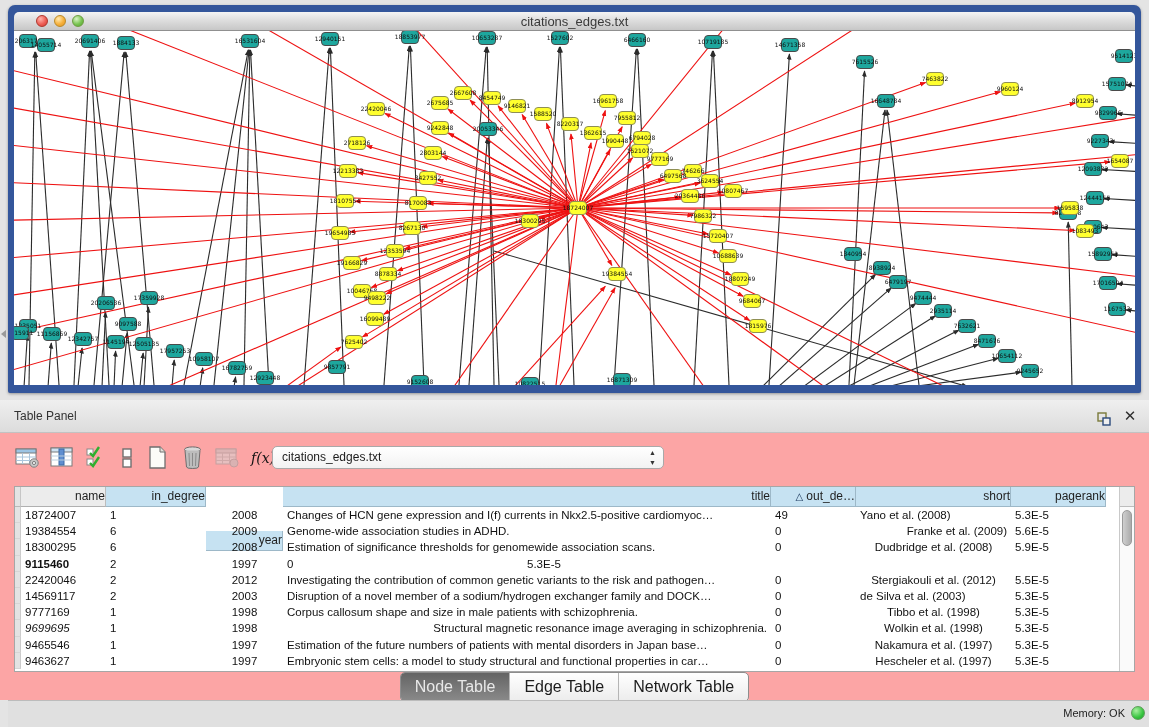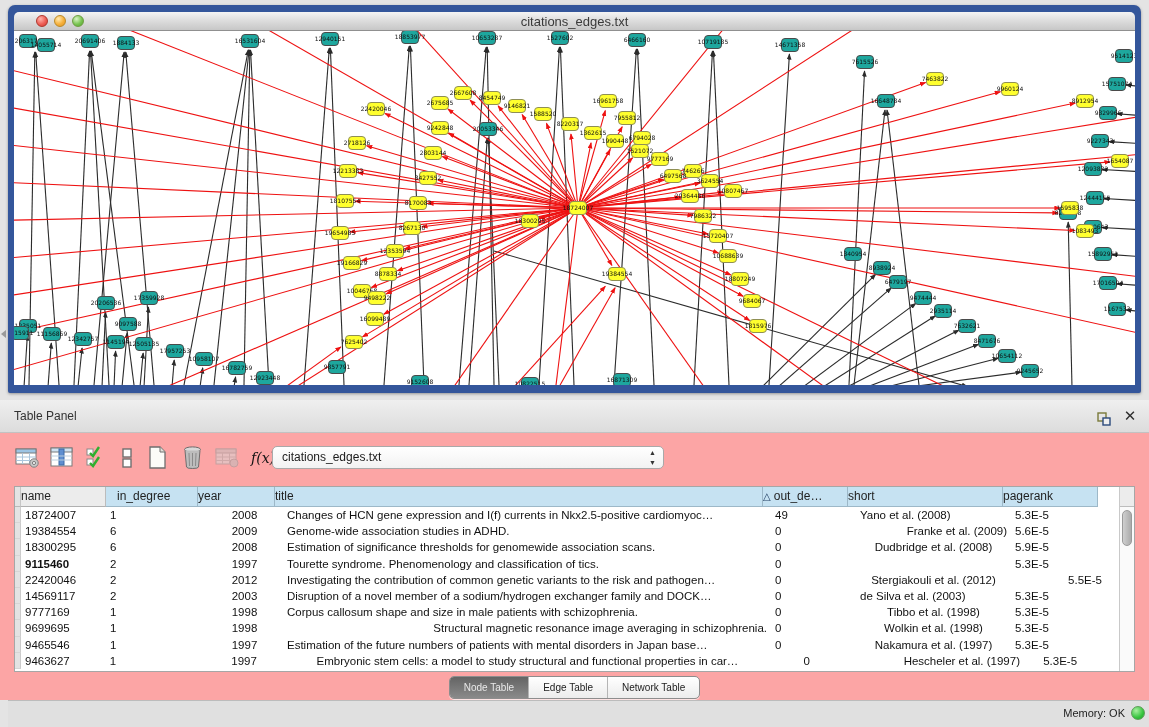--- a/index.html
+++ b/index.html
@@ -43,40 +43,40 @@
 
   .combo { position:absolute; left:272px; top:46px; width:392px; height:23px;
     background:linear-gradient(#ffffff,#f2f2f2); border:1px solid #a9a9a9; border-radius:5px;
     font-size:12px; color:#1c1c1c; line-height:21px; padding-left:9px; cursor:pointer; }
   .combo-arrows { position:absolute; right:7px; top:1px; font-size:7px; color:#333; line-height:10px; text-align:center; }
 
   .tablebox { position:absolute; left:14px; top:86px; width:1121px; height:186px;
     background:#ffffff; border:1px solid #a6a6a6; }
   .thead { display:flex; height:20px; }
   .corner-cell { width:6px; background:#e3e3e3; border-right:1px solid #c6c6c6; border-bottom:1px solid #b9b9b9; }
-  .th { height:20px; font-size:12px; color:#1f1f1f; text-align:left; line-height:19px;
+  .th { height:20px; font-size:12px; color:#1f1f1f; text-align:right; line-height:19px;
     background:#c6e2f2; border-right:1px solid #9db8c8; border-bottom:1px solid #9db8c8;
     overflow:hidden; white-space:nowrap; cursor:pointer; }
   .th.gray { background:#ececec; border-right:1px solid #bcbcbc; border-bottom:1px solid #b0b0b0; }
   .sorticon { font-size:10px; color:#1d3a5f; margin-right:3px; }
   .tr { display:flex; height:16.2px; background:#fff; }
   .rh { width:6px; background:#e3e3e3; border-right:1px solid #cccccc; border-bottom:1px solid #d6d6d6; }
   .td { font-size:11.5px; color:#111; line-height:16px; white-space:nowrap; overflow:hidden;
     padding:0 4px; }
   .vscroll { position:absolute; right:0; top:0; bottom:0; width:15px; background:#fafafa;
     border-left:1px solid #c9c9c9; }
   .vs-corner { height:20px; background:#ececec; border-bottom:1px solid #bdbdbd; }
   .vs-thumb { position:absolute; left:2px; right:2px; top:23px; height:36px;
     background:linear-gradient(90deg,#cfcfcf,#ababab); border:1px solid #9a9a9a; border-radius:6px; }
 
   .tabsrow { position:absolute; left:0; right:0; top:274px; height:26px;
     display:flex; justify-content:center; align-items:center; }
   .segtabs { display:inline-flex; border:1px solid #8d8d8d; border-radius:5px; overflow:hidden;
     background:linear-gradient(#ffffff,#ececec); box-shadow:0 1px 0 rgba(255,255,255,.7); }
-  .seg { font-size:10px; color:#1c1c1c; padding:5px 14px; cursor:pointer; border-right:1px solid #b5b5b5; }
+  .seg { font-size:16px; color:#1c1c1c; padding:5px 14px; cursor:pointer; border-right:1px solid #b5b5b5; }
   .seg:last-child { border-right:none; }
   .seg.sel { background:linear-gradient(#646464,#8a8a8a); color:#e8e8e8; }
 
   
   .statusbar { position:absolute; left:8px; top:700px; width:1149px; height:27px;
     background:#e0e0e0; border-top:1px solid #bcbcbc; }
   .mem { position:absolute; right:12px; top:5px; display:flex; align-items:center; cursor:pointer; }
   .mem-label { font-size:11px; color:#222; margin-right:6px; }
   .mem-dot { width:14px; height:14px; border-radius:50%;
     background:radial-gradient(circle at 35% 30%, #a9f0a0, #37c43f 60%, #1f9e2c);
@@ -732,22 +732,22 @@
 
   <div class="combo">
     <span>citations_edges.txt</span>
     <span class="combo-arrows">▲<br>▼</span>
   </div>
 
   <div class="tablebox">
     <div class="thead" id="thead">
         <div class="corner-cell"></div>
         <div class="th gray" style="width: 85px;"><span>name</span></div>
-        <div class="th" style="width: 92px; padding-left: 11px;"><span>in_degree</span></div>
-        <div class="th" style="width: 77px;"><span>year</span></div>
+        <div class="th" style="width: 100px; padding-left: 11px;"><span>in_degree</span></div>
+        <div class="th" style="width: 77px; margin-top: 44px;"><span>year</span></div>
         <div class="th" style="width: 488px;"><span>title</span></div>
         <div class="th" style="width: 85px;"><span class="sorticon">△</span><span>out_de…</span></div>
         <div class="th" style="width: 155px;"><span>short</span></div>
         <div class="th" style="width: 95px;"><span>pagerank</span></div>
       </div>
     <div id="tbody">
         <div class="tr">
           <div class="rh"></div>
           <div class="td" style="width: 85px; text-align: left;">18724007</div>
           <div class="td" style="width: 100px; text-align: left;">1</div>
@@ -775,34 +775,33 @@
           <div class="td" style="width: 488px; text-align: left;">Estimation of significance thresholds for genomewide association scans.</div>
           <div class="td" style="width: 85px; text-align: left;">0</div>
           <div class="td" style="width: 155px; text-align: center;">Dudbridge et al. (2008)</div>
           <div class="td" style="width: 95px; text-align: left;">5.9E-5</div>
         </div>
         <div class="tr">
           <div class="rh"></div>
           <div class="td" style="width: 85px; text-align: left; font-weight: bold;">9115460</div>
           <div class="td" style="width: 100px; text-align: left;">2</div>
           <div class="td" style="width: 77px; text-align: center;">1997</div>
-          <div class="td" style="width: 488px; text-align: left;">Tourette syndrome. Phenomenology and classification of tics.</div>
           <div class="td" style="width: 85px; text-align: left;">0</div>
           <div class="td" style="width: 155px; text-align: center; margin-top: 20px;">Jankovic et al. (1997)</div>
           <div class="td" style="width: 95px; text-align: left;">5.3E-5</div>
         </div>
         <div class="tr">
           <div class="rh"></div>
           <div class="td" style="width: 85px; text-align: left;">22420046</div>
           <div class="td" style="width: 100px; text-align: left;">2</div>
           <div class="td" style="width: 77px; text-align: center;">2012</div>
           <div class="td" style="width: 488px; text-align: left;">Investigating the contribution of common genetic variants to the risk and pathogen…</div>
           <div class="td" style="width: 85px; text-align: left;">0</div>
           <div class="td" style="width: 155px; text-align: center;">Stergiakouli et al. (2012)</div>
-          <div class="td" style="width: 95px; text-align: right;">5.5E-5</div>
+          <div class="td" style="width: 95px; text-align: left;">5.5E-5</div>
         </div>
         <div class="tr">
           <div class="rh"></div>
           <div class="td" style="width: 85px; text-align: left;">14569117</div>
           <div class="td" style="width: 100px; text-align: left;">2</div>
           <div class="td" style="width: 77px; text-align: center;">2003</div>
           <div class="td" style="width: 488px; text-align: left;">Disruption of a novel member of a sodium/hydrogen exchanger family and DOCK…</div>
           <div class="td" style="width: 85px; text-align: left;">0</div>
           <div class="td" style="width: 155px; text-align: left;">de Silva et al. (2003)</div>
           <div class="td" style="width: 95px; text-align: left;">5.3E-5</div>
@@ -812,21 +811,21 @@
           <div class="td" style="width: 85px; text-align: left;">9777169</div>
           <div class="td" style="width: 100px; text-align: left;">1</div>
           <div class="td" style="width: 77px; text-align: center;">1998</div>
           <div class="td" style="width: 488px; text-align: left;">Corpus callosum shape and size in male patients with schizophrenia.</div>
           <div class="td" style="width: 85px; text-align: left;">0</div>
           <div class="td" style="width: 155px; text-align: center;">Tibbo et al. (1998)</div>
           <div class="td" style="width: 95px; text-align: left;">5.3E-5</div>
         </div>
         <div class="tr">
           <div class="rh"></div>
-          <div class="td" style="width: 85px; text-align: left;">9699695</div>
+          <div class="td" style="width: 85px; text-align: left; font-style: italic;">9699695</div>
           <div class="td" style="width: 100px; text-align: left;">1</div>
           <div class="td" style="width: 77px; text-align: center;">1998</div>
           <div class="td" style="width: 488px; text-align: right;">Structural magnetic resonance image averaging in schizophrenia.</div>
           <div class="td" style="width: 85px; text-align: left;">0</div>
           <div class="td" style="width: 155px; text-align: center;">Wolkin et al. (1998)</div>
           <div class="td" style="width: 95px; text-align: left;">5.3E-5</div>
         </div>
         <div class="tr">
           <div class="rh"></div>
           <div class="td" style="width: 85px; text-align: left;">9465546</div>
@@ -835,21 +834,21 @@
           <div class="td" style="width: 488px; text-align: left;">Estimation of the future numbers of patients with mental disorders in Japan base…</div>
           <div class="td" style="width: 85px; text-align: left;">0</div>
           <div class="td" style="width: 155px; text-align: center;">Nakamura et al. (1997)</div>
           <div class="td" style="width: 95px; text-align: left;">5.3E-5</div>
         </div>
         <div class="tr">
           <div class="rh"></div>
           <div class="td" style="width: 85px; text-align: left;">9463627</div>
           <div class="td" style="width: 100px; text-align: left;">1</div>
           <div class="td" style="width: 77px; text-align: center;">1997</div>
-          <div class="td" style="width: 488px; text-align: left; margin-left: 30px;">Embryonic stem cells: a model to study structural and functional properties in car…</div>
+          <div class="td" style="width: 488px; text-align: left;">Embryonic stem cells: a model to study structural and functional properties in car…</div>
           <div class="td" style="width: 85px; text-align: left;">0</div>
           <div class="td" style="width: 155px; text-align: center;">Hescheler et al. (1997)</div>
           <div class="td" style="width: 95px; text-align: left;">5.3E-5</div>
         </div>
       </div>
     <div class="vscroll">
       <div class="vs-corner"></div>
       <div class="vs-thumb"></div>
     </div>
   </div>

